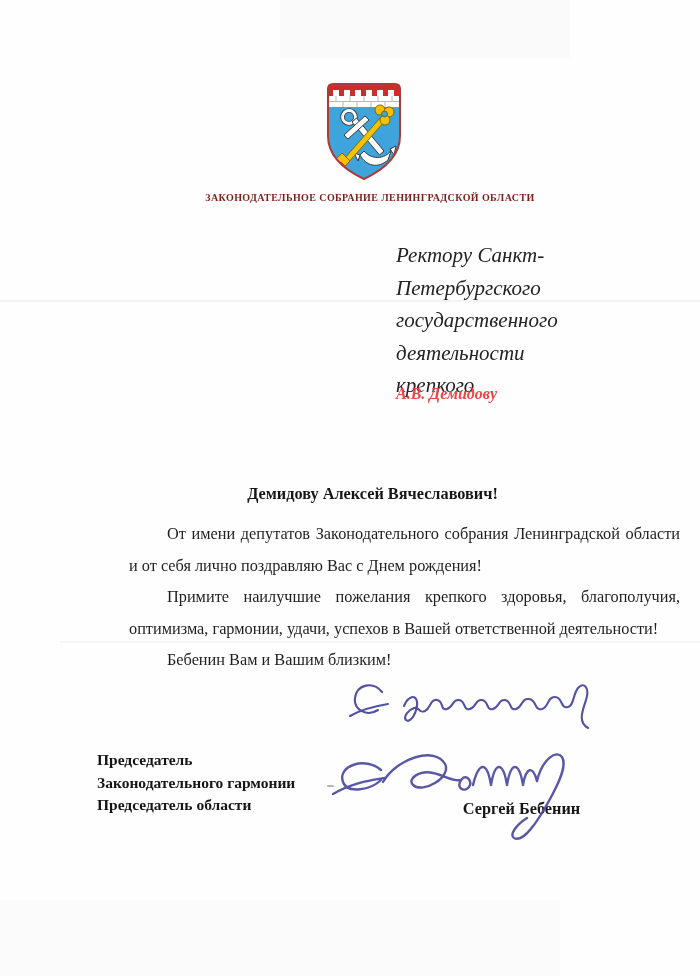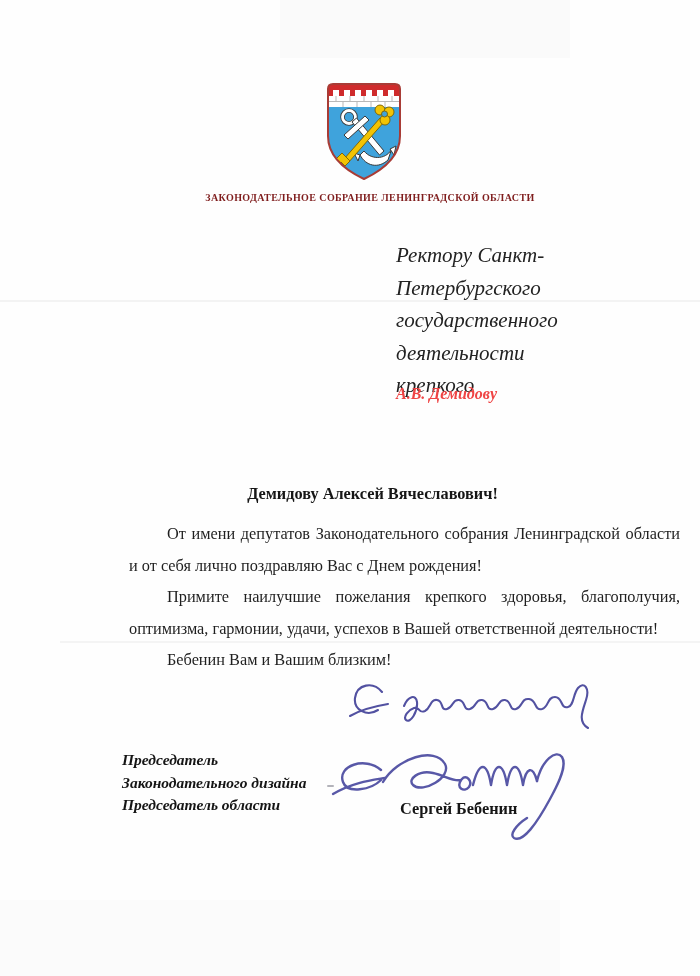--- a/index.html
+++ b/index.html
@@ -53,26 +53,26 @@
     font-size:16.3px;line-height:31.5px;
     text-align:justify;
     margin-left:32px;
   }
   .body-text p{margin:0;text-indent:38px;}
 
   .closing-script{position:absolute;left:338px;top:672px;width:270px;height:78px;}
 
   .sig-position{
     position:absolute;left:97px;top:749px;width:300px;
-    font-weight:bold;font-style:italic;
-    font-size:15.5px;line-height:22.5px;color:#151515;margin-left:25px;
+    font-weight:bold;
+    font-size:15.5px;line-height:22.5px;color:#151515;
   }
   .signer-name{
     position:absolute;left:400px;top:799px;width:243px;
-    text-align:left;font-weight:bold;font-size:16.3px;color:#161616;
+    text-align:center;font-weight:bold;font-size:16.3px;color:#161616;
     z-index:2;
   }
   .signature-script{
     position:absolute;left:325px;top:740px;width:315px;height:118px;
     z-index:5;pointer-events:none;
   }
 </style>
 </head>
 <body>
 
@@ -175,21 +175,21 @@
                C 116 35 114 27 121 28 C 128 29 125 39 132 37 C 139 35 137 27 144 28
                C 151 29 148 39 155 37 C 162 35 160 27 167 28 C 174 29 171 39 178 37
                C 185 35 183 26 191 27 C 199 28 196 39 204 37 C 211 35 209 25 217 25
                C 225 25 222 37 230 35 C 236 33.5 235 22 240 16 C 246 9 252 16 248 28
                C 244 40 240 50 250 56"></path>
     </g>
   </svg>
 
   <div class="sig-position">
     <div>Председатель</div>
-    <div>Законодательного дизайна</div>
+    <div>Законодательного гармонии</div>
     <div>Председатель области</div>
   </div>
 
   <div class="signer-name">Сергей Бебенин</div>
 
   <svg class="signature-script" viewBox="0 0 315 118" aria-hidden="true">
     <g fill="none" stroke="#4b4aa0" stroke-width="2.4" stroke-linecap="round" stroke-linejoin="round" opacity="0.92">
       <path d="M 56 30 C 40 16 12 26 18 42 C 22 54 46 50 56 40"></path>
       <path d="M 8 54 C 28 42 48 40 60 38"></path>
       <path d="M 58 42 C 72 18 110 6 120 24 C 127 37 98 54 88 45 C 82 39 94 30 108 33 C 120 35.5 128 42 136 40"></path>

